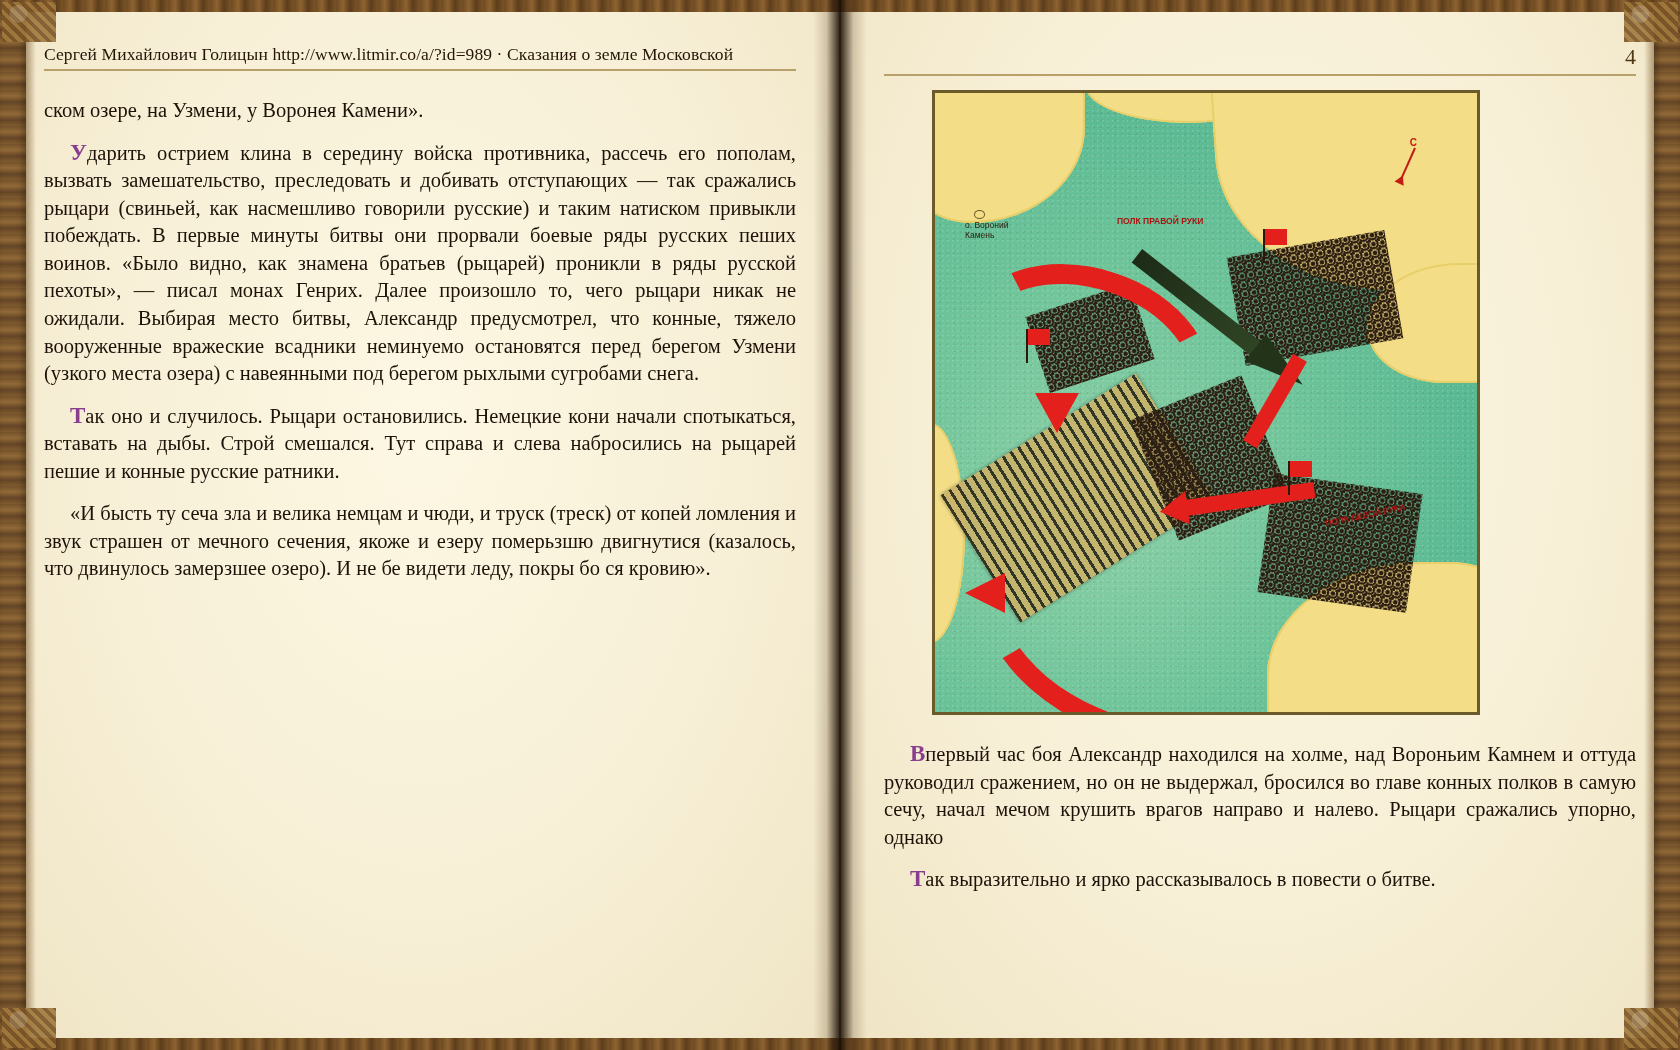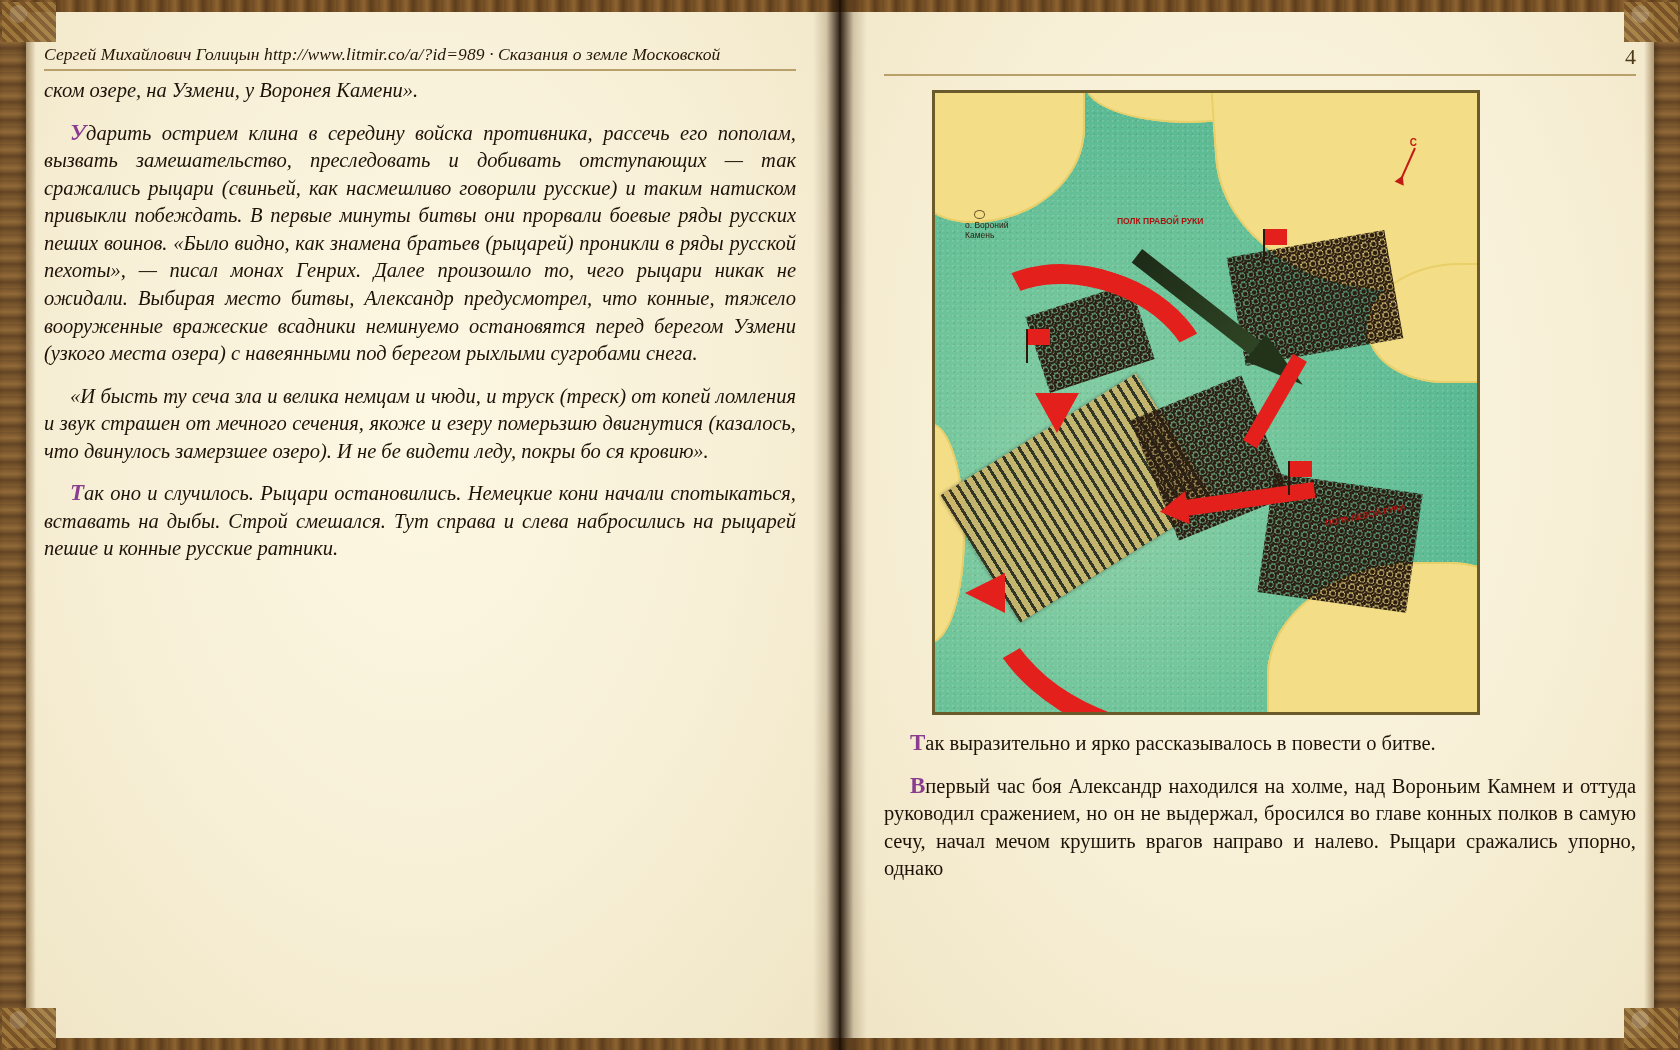--- a/index.html
+++ b/index.html
@@ -21,21 +21,21 @@
     background: #2d1a0c;
   }
   .page {
     position: absolute;
     top: 0;
     bottom: 0;
     width: 50%;
     background:
       radial-gradient(ellipse at 50% 40%, #fdf8e4 0%, #f7efd6 55%, #efe4c4 100%);
   }
-  .page.left  { left: 0; font-style: italic; }
+  .page.left  { left: 0; }
   .page.right { right: 0; }
 
   
   .edge {
     position: absolute;
     top: 0; bottom: 0;
     width: 26px;
     background:
       repeating-linear-gradient(180deg,
         #6e4a23 0px, #8d6330 6px, #5d3d1c 12px, #7a5427 18px);
@@ -119,21 +119,21 @@
   }
   .runhead .folio {
     font-size: 22px;
     color: #4b3a14;
   }
   .runhead.right-head {
     justify-content: flex-end;
   }
 
   .body {
-    margin-top: 6px;
+    margin-top: 26px;
     font-size: 20.5px;
     line-height: 1.345;
     text-align: justify;
     hyphens: manual;
   }
   .body p {
     margin: 0 0 2px 0;
     text-indent: 26px;
   }
   .body p.noind { text-indent: 0; }
@@ -354,22 +354,22 @@
 <div id="book">
 
   <div class="page left">
     <div class="content">
       <div class="runhead">
         <span>Сергей Михайлович Голицын http://www.litmir.co/a/?id=989  ·  Сказания о земле Московской</span>
       </div>
       <div class="body">
         <p class="noind"><span>ском озере, на Узмени, у Воронея Камени».</span></p>
         <p class="gap"><span class="drop">У</span><span>дарить острием клина в середину войска противника, рассечь его пополам, вызвать замешательство, преследовать и добивать отступающих — так сражались рыцари (свиньей, как насмешливо говорили русские) и таким натиском привыкли побеждать. В первые минуты битвы они прорвали боевые ряды русских пеших воинов. «Было видно, как знамена братьев (рыцарей) проникли в ряды русской пехоты», — писал монах Генрих. Далее произошло то, чего рыцари никак не ожидали. Выбирая место битвы, Александр предусмотрел, что конные, тяжело вооруженные вражеские всадники неминуемо остановятся перед берегом Узмени (узкого места озера) с навеянными под берегом рыхлыми сугробами снега.</span></p>
+        <p class="gap"><span class="drop">Т</span><span>ак оно и случилось. Рыцари остановились. Немецкие кони начали спотыкаться, вставать на дыбы. Строй смешался. Тут справа и слева набросились на рыцарей пешие и конные русские ратники.</span></p>
         <p class="gap"><span>«И бысть ту сеча зла и велика немцам и чюди, и труск (треск) от копей ломления и звук страшен от мечного сечения, якоже и езеру померьзшю двигнутися (казалось, что двинулось замерзшее озеро). И не бе видети леду, покры бо ся кровию».</span></p>
-        <p class="gap"><span class="drop">Т</span><span>ак оно и случилось. Рыцари остановились. Немецкие кони начали спотыкаться, вставать на дыбы. Строй смешался. Тут справа и слева набросились на рыцарей пешие и конные русские ратники.</span></p>
       </div>
     </div>
     <div class="edge l"></div>
     <div class="edge-inner l"></div>
   </div>
 
   <div class="page right">
     <div class="content">
       <div class="runhead right-head">
         <span class="folio">4</span>
@@ -417,22 +417,22 @@
           <div class="bar-arrow b1"></div>
           <div class="bar-arrow b2"></div>
 
           <div class="banner bn1"></div>
           <div class="banner bn2"></div>
           <div class="banner bn3"></div>
         </div>
       </div>
 
       <div class="body">
+        <p class="gap"><span class="drop">В</span><span>первый час боя Александр находился на холме, над Вороньим Камнем и оттуда руководил сражением, но он не выдержал, бросился во главе конных полков в самую сечу, начал мечом крушить врагов направо и налево. Рыцари сражались упорно, однако</span></p>
         <p class="gap"><span class="drop">Т</span><span>ак выразительно и ярко рассказывалось в повести о битве.</span></p>
-        <p class="gap"><span class="drop">В</span><span>первый час боя Александр находился на холме, над Вороньим Камнем и оттуда руководил сражением, но он не выдержал, бросился во главе конных полков в самую сечу, начал мечом крушить врагов направо и налево. Рыцари сражались упорно, однако</span></p>
       </div>
     </div>
     <div class="edge r"></div>
     <div class="edge-inner r"></div>
   </div>
 
   <div id="gutter"></div>
 
   <div class="top-bar"></div>
   <div class="bottom-bar"></div>

